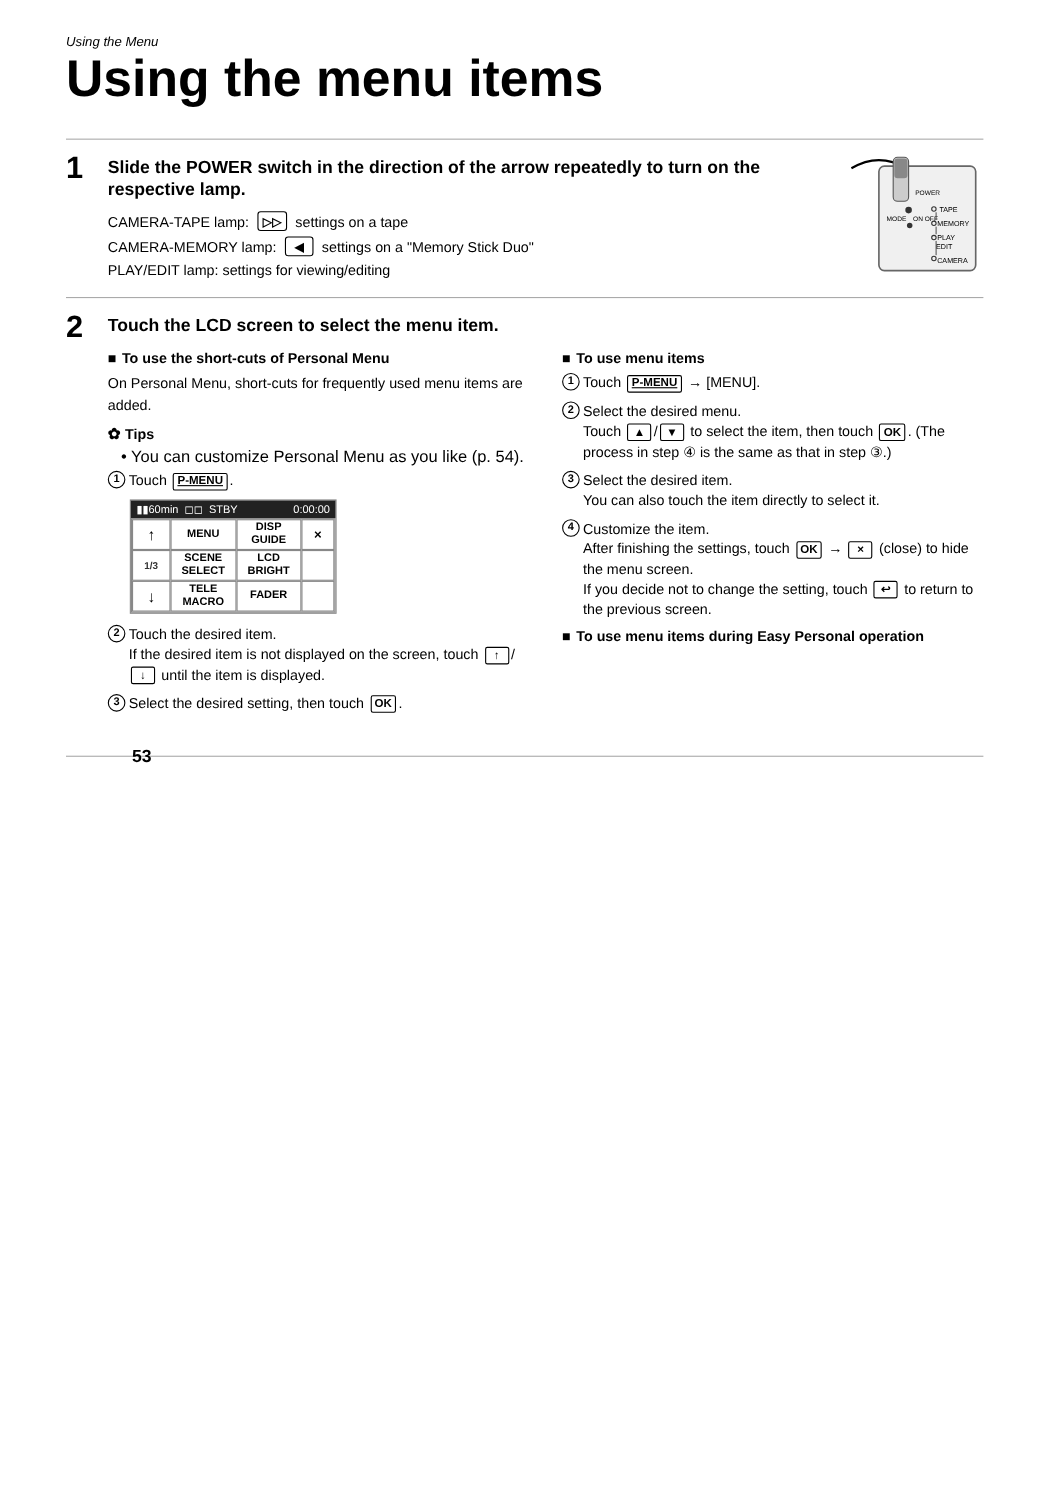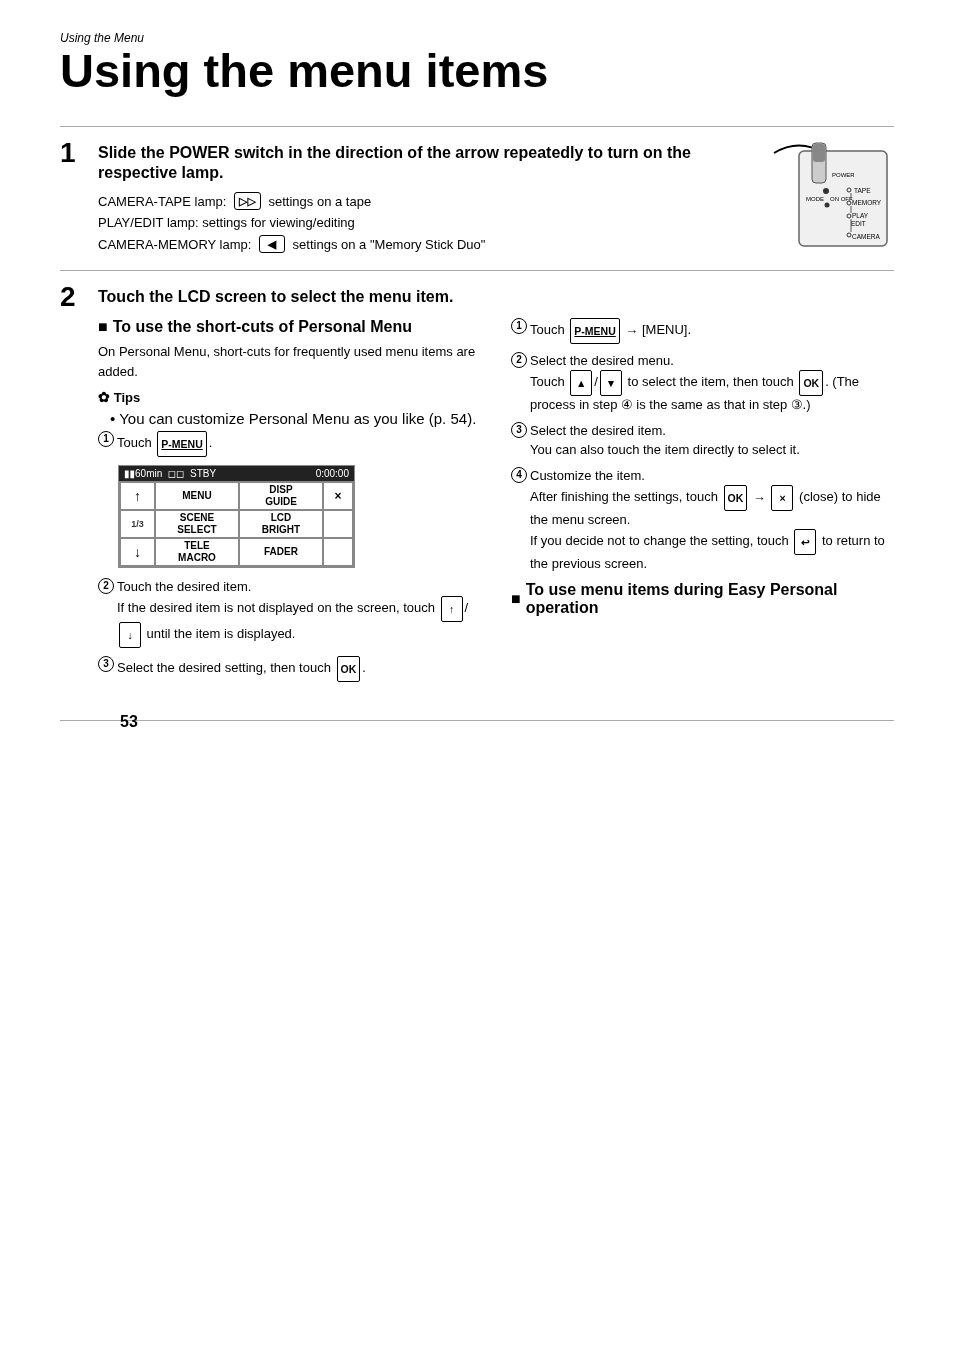--- a/index.html
+++ b/index.html
@@ -118,24 +118,25 @@
     .col-left {
       flex: 1;
     }
 
     .col-right {
       flex: 1;
     }
 
     .section-subheading {
       font-weight: bold;
-      font-size: 16px;
+      font-size: 13px;
       margin-bottom: 6px;
       display: flex;
       align-items: center;
+      text-align: right;
     }
 
     .section-subheading::before {
       content: '■';
       margin-right: 5px;
     }
 
     .tips-heading {
       font-size: 13px;
       font-weight: bold;
@@ -188,33 +189,33 @@
     .inline-box {
       display: inline-flex;
       align-items: center;
       justify-content: center;
       border: 1.5px solid #000;
       border-radius: 2px;
       padding: 0 3px;
       font-size: 10.5px;
       font-weight: bold;
       min-width: 22px;
-      height: 26px;
+      height: 16px;
       margin: 0 2px;
       vertical-align: middle;
     }
 
     .inline-box-pmenu {
       text-decoration: underline;
     }
 
     
     .menu-screenshot {
       border: 1px solid #888;
-      width: 237px;
+      width: 188px;
       margin: 8px 0 10px 20px;
       font-size: 11px;
     }
 
     .menu-top-bar {
       display: flex;
       align-items: center;
       justify-content: space-between;
       background: #222;
       color: #fff;
@@ -300,27 +301,27 @@
       <div class="step1-text">
         <div class="step-heading">Slide the POWER switch in the direction of the arrow repeatedly to turn on the respective lamp.</div>
 
         <div class="camera-line">
           <span>CAMERA-TAPE lamp:&nbsp;</span>
           <span class="icon-box camera-icon-tape">▷▷</span>
           <span>&nbsp;settings on a tape</span>
         </div>
 
         <div class="camera-line">
-          <span>PLAY/EDIT lamp: settings for viewing/editing</span>
-        </div>
-
-        <div class="camera-line">
           <span>CAMERA-MEMORY lamp:&nbsp;</span>
           <span class="icon-box camera-icon-mem">◀</span>
           <span>&nbsp;settings on a "Memory Stick Duo"</span>
+        </div>
+
+        <div class="camera-line">
+          <span>PLAY/EDIT lamp: settings for viewing/editing</span>
         </div>
       </div>
 
       <div class="step1-image power-svg-container">
         <svg width="150" height="120" viewBox="0 0 150 120">
 
           <path d="M 30 20 Q 55 5 80 20" stroke="#000" stroke-width="2" fill="none" marker-end="url(#arrowhead)"></path>
           <defs>
             <marker id="arrowhead" markerWidth="6" markerHeight="6" refX="3" refY="3" orient="auto">
               <path d="M0,0 L6,3 L0,6 Z" fill="#000"></path>
@@ -422,20 +423,21 @@
 
         <div class="step-list-item">
           <span class="circled-num">3</span>
           <div class="step-list-item-content">
             Select the desired setting, then touch <span class="inline-box">OK</span>.
           </div>
         </div>
       </div>
 
       <div class="col-right">
+        <div class="section-subheading">To use menu items</div>
 
         <div class="step-list-item">
           <span class="circled-num">1</span>
           <div class="step-list-item-content">
             Touch <span class="inline-box inline-box-pmenu">P-MENU</span> → [MENU].
           </div>
         </div>
 
         <div class="step-list-item">
           <span class="circled-num">2</span>

